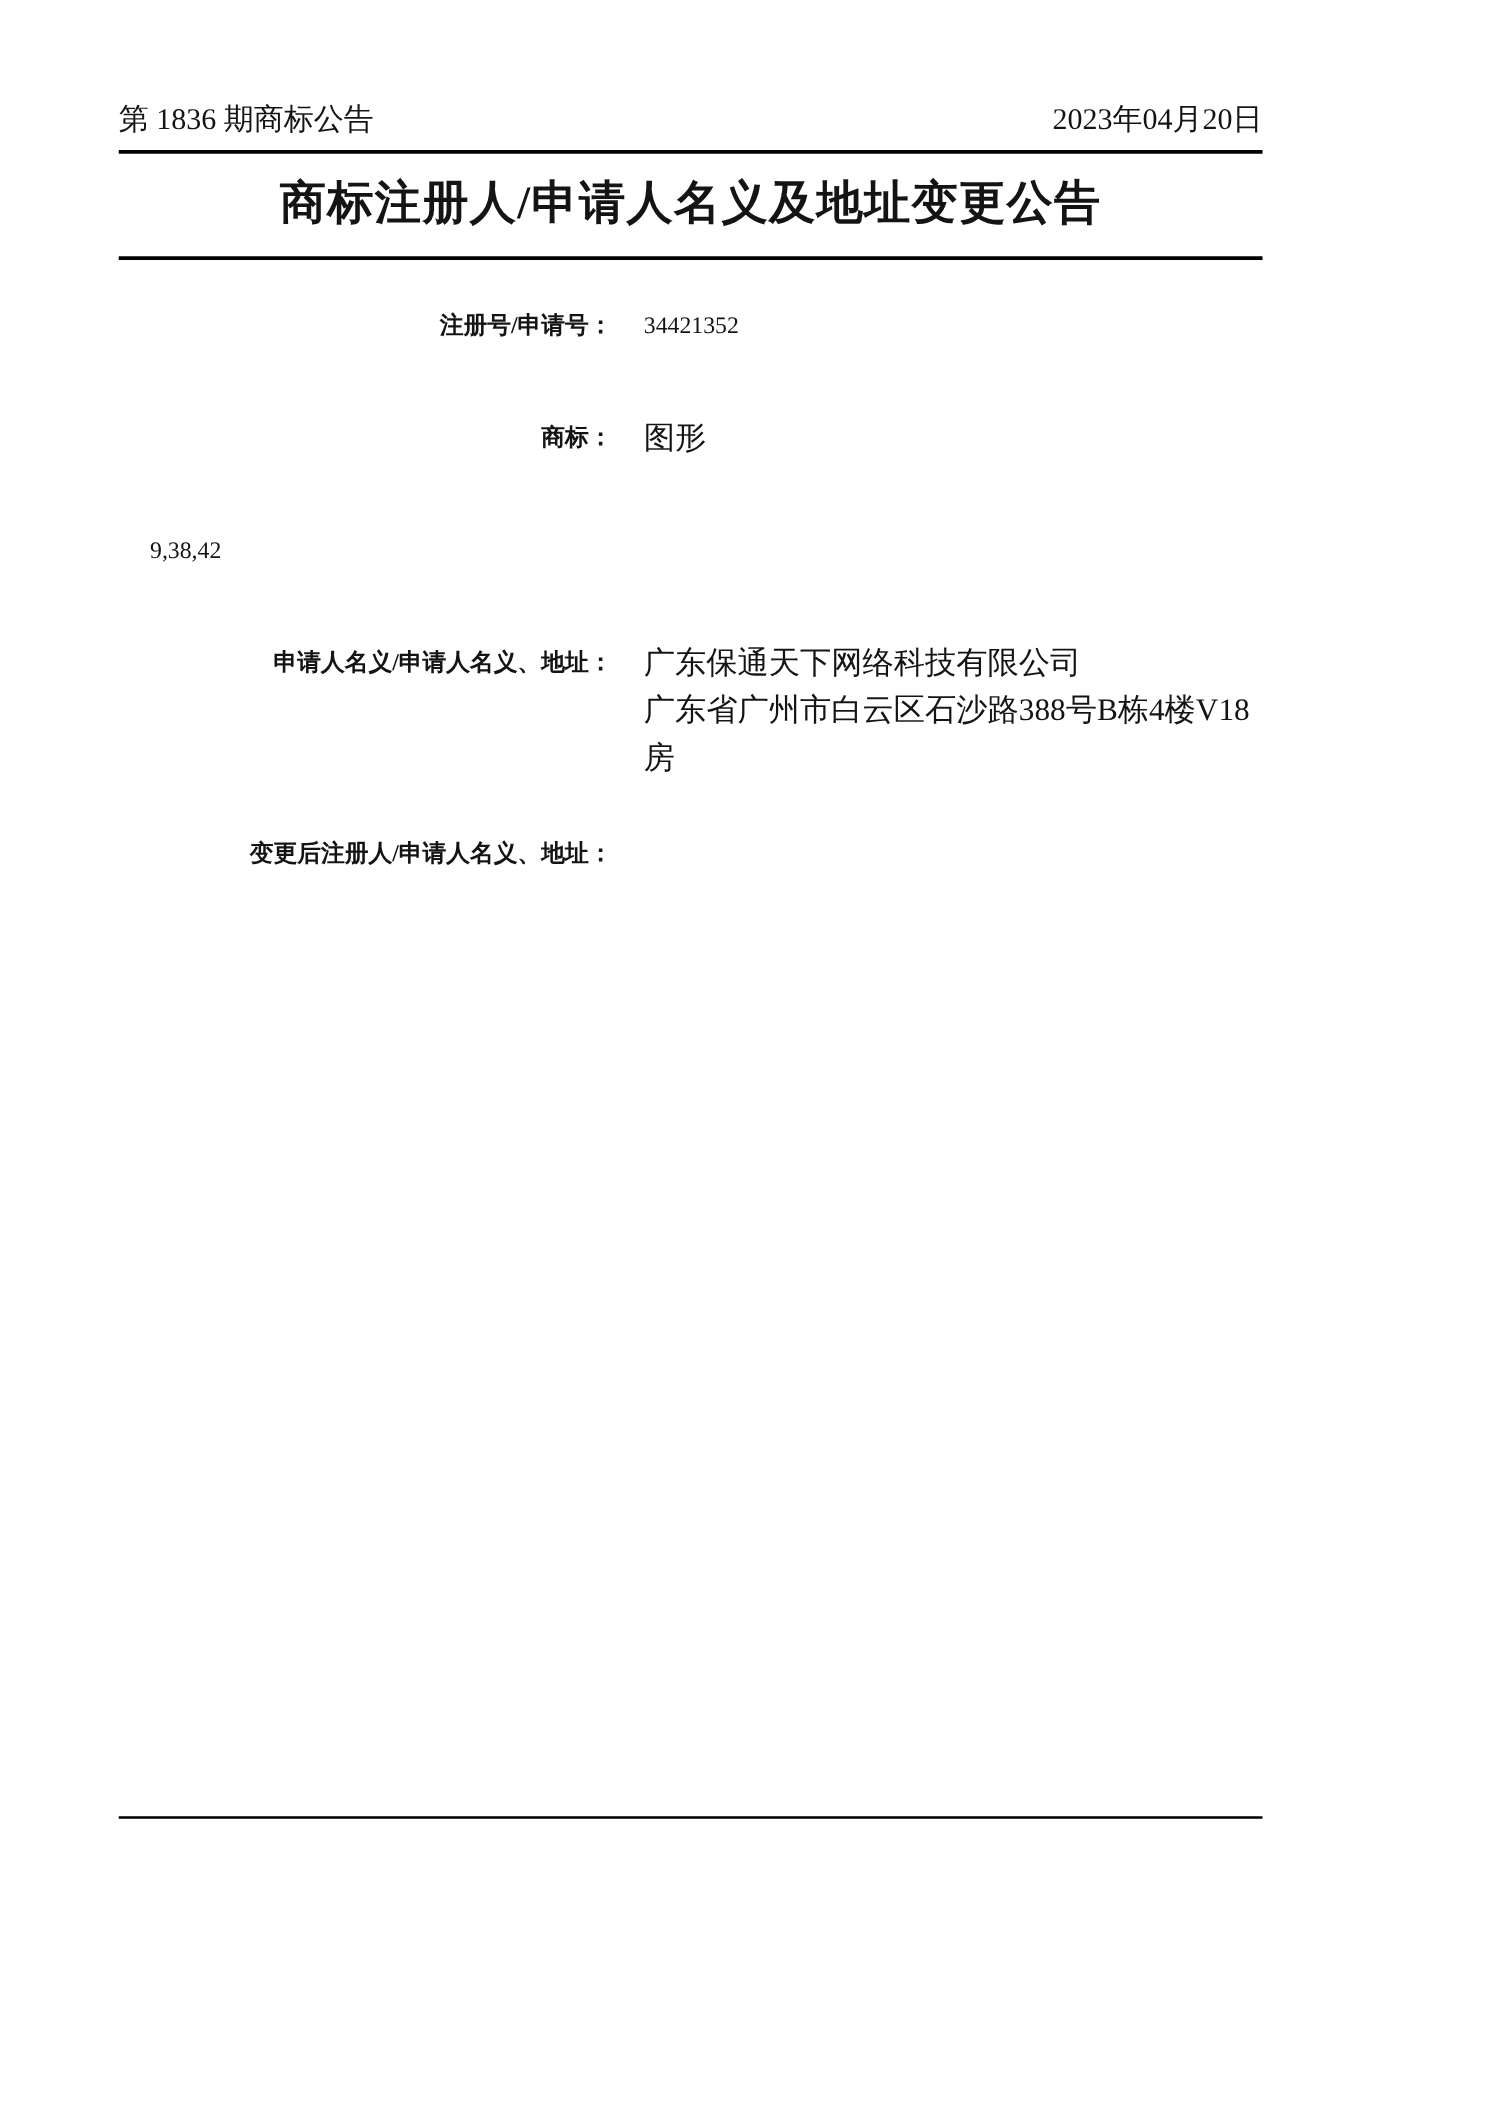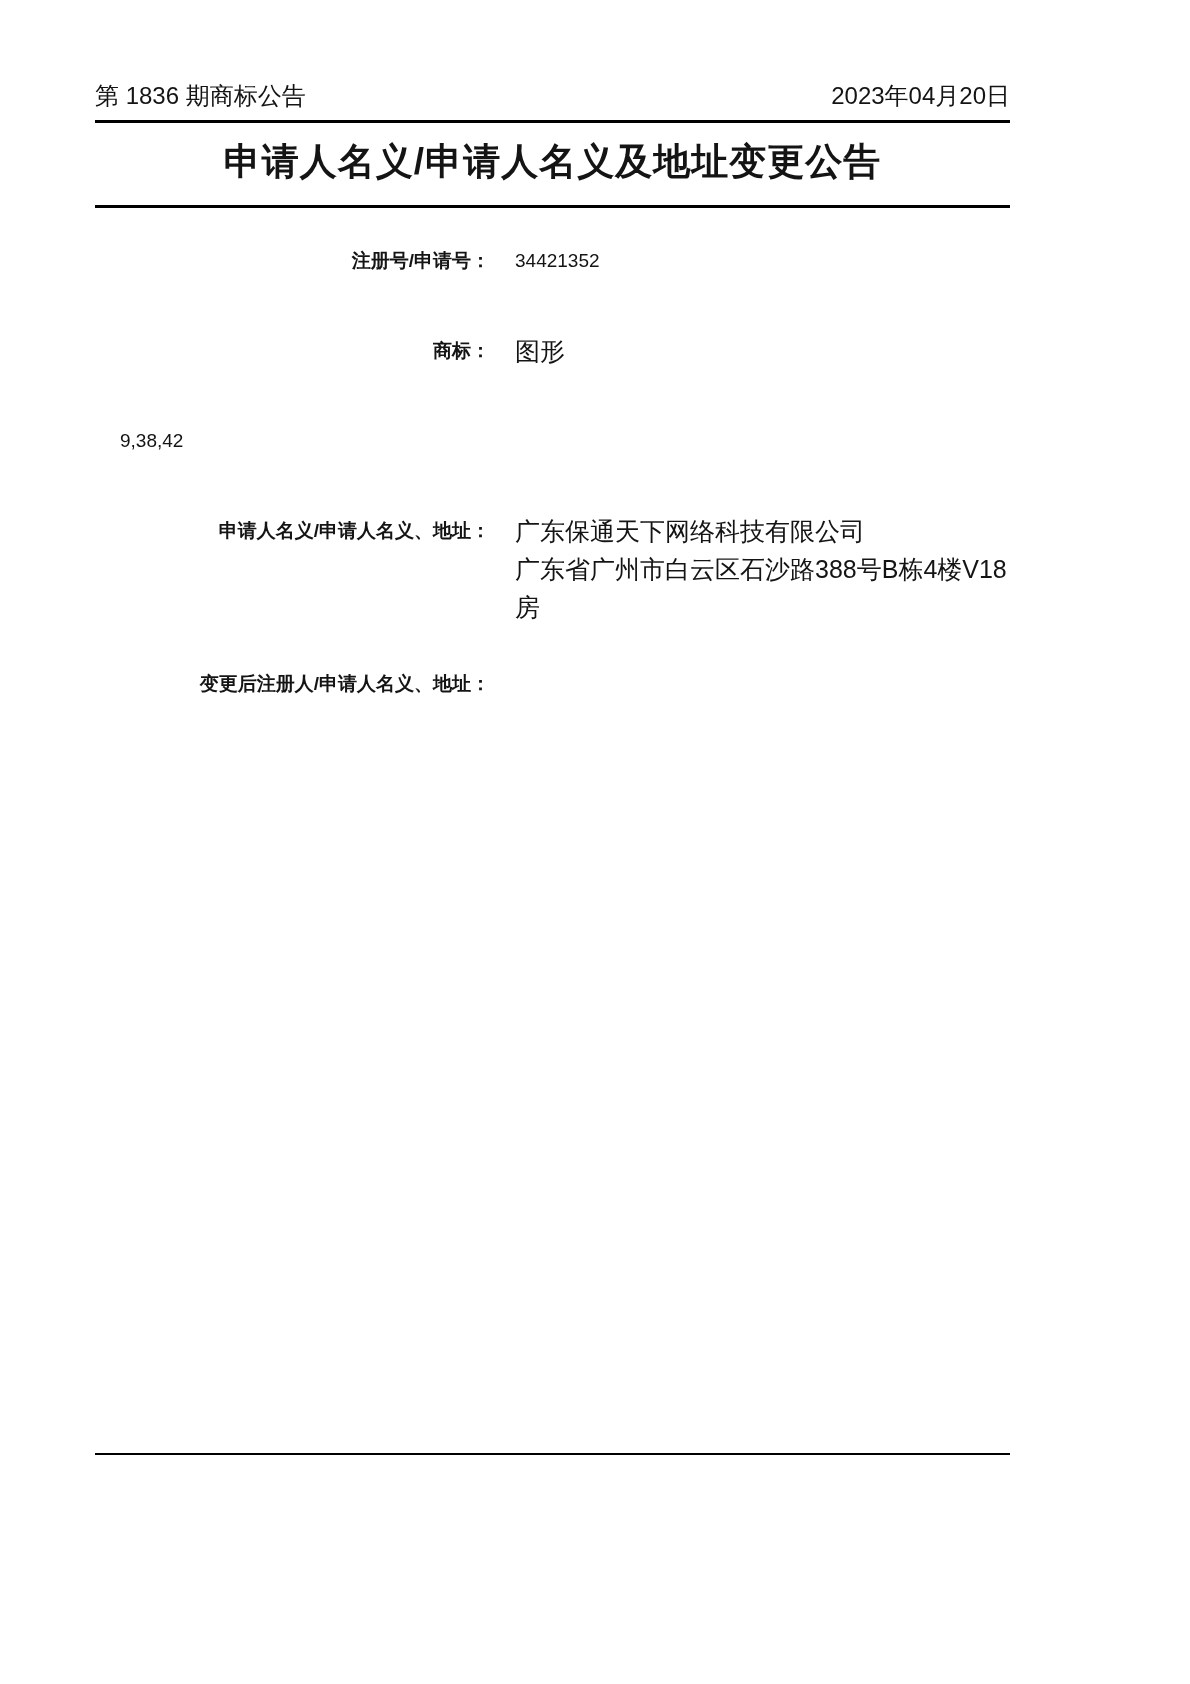--- a/index.html
+++ b/index.html
@@ -5,21 +5,21 @@
   html, body {
     margin: 0;
     padding: 0;
     background: #ffffff;
   }
   .page {
     position: relative;
     width: 1190px;
     height: 1684px;
     background: #ffffff;
-    font-family: Liberation Sans, sans-serif;
+    font-family: Liberation Serif, serif;
     color: #141414;
     overflow: hidden;
   }
   .content {
     position: absolute;
     left: 95px;
     width: 915px;
     top: 0;
   }
   .header {
@@ -81,21 +81,21 @@
 <body>
 
 <div class="page">
   <div class="content">
 
     <div class="header">
       <span>第 1836 期商标公告</span>
       <span>2023年04月20日</span>
     </div>
 
-    <h1 class="doc-title">申请人名义/申请人名义及地址变更公告</h1>
+    <h1 class="doc-title">商标注册人/申请人名义及地址变更公告</h1>
 
     <div class="fields">
 
       <div class="row">
         <div class="label">注册号/申请号：</div>
         <div class="values">
           <div class="num">34421352</div>
         </div>
       </div>
 

